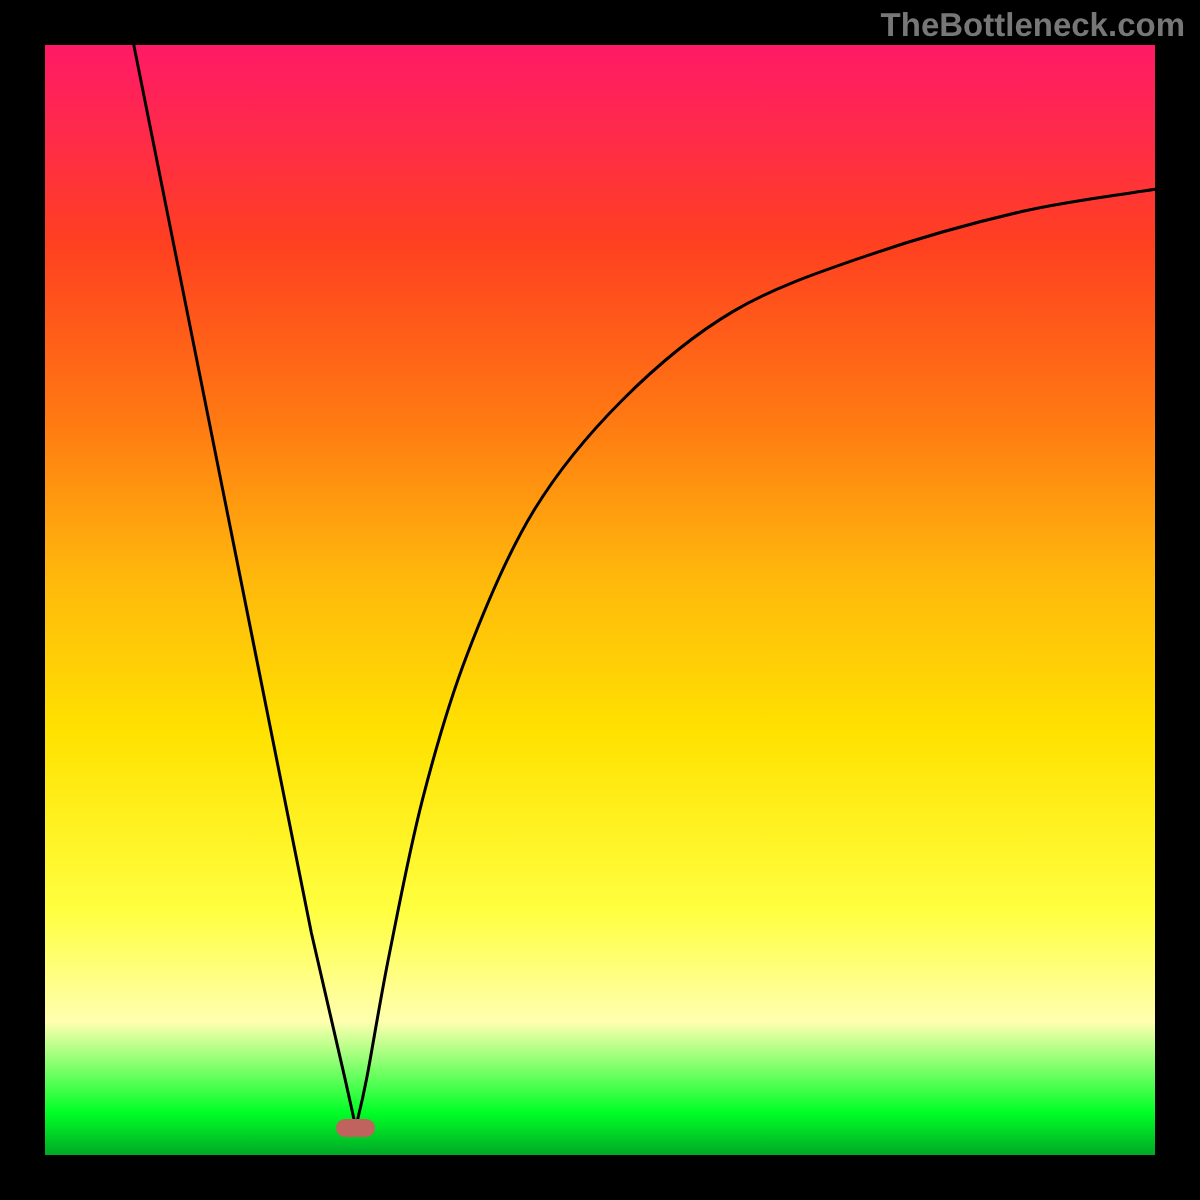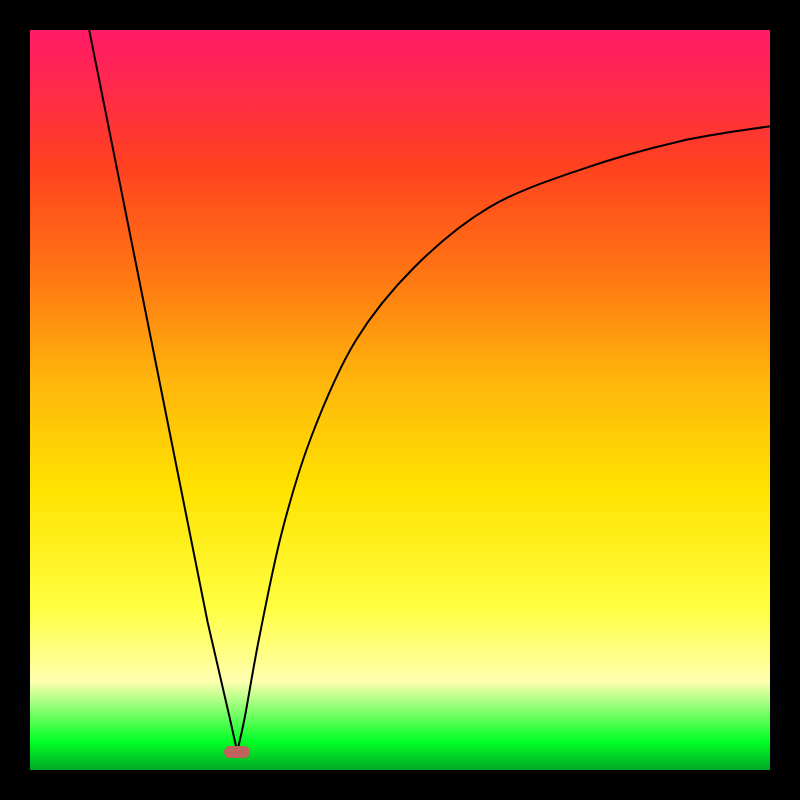--- a/index.html
+++ b/index.html
@@ -71,20 +71,21 @@
     background: #c0625e;
     transform: translate(-50%, -50%);
     z-index: 3;
   }
 </style>
 </head>
 <body>
 
 <div class="canvas">
 
+  <div class="watermark">TheBottleneck.com</div>
 
   <div class="plot-area">
     <div class="gradient-bg"></div>
 
     <svg class="curves" viewBox="0 0 740 740" preserveAspectRatio="none">
       <path d="M 59.2 0.0 L 88.8 148.0 L 118.4 296.0 L 148.0 444.0 L 177.6 592.0 L 199.8 688.2 L 207.2 721.5" fill="none" stroke="#000000" stroke-width="2"></path>
       <path d="M 207.2 721.5 C 208.4 716.0, 210.9 707.3, 214.6 688.2 C 218.3 669.1, 223.2 637.6, 229.4 606.8 C 235.6 576.0, 243.0 536.5, 251.6 503.2 C 260.2 469.9, 268.9 439.1, 281.2 407.0 C 293.5 374.9, 308.3 339.2, 325.6 310.8 C 342.9 282.4, 362.6 259.0, 384.8 236.8 C 407.0 214.6, 431.7 193.6, 458.8 177.6 C 485.9 161.6, 515.5 151.7, 547.6 140.6 C 579.7 129.5, 619.1 118.4, 651.2 111.0 C 683.3 103.6, 725.2 98.7, 740.0 96.2" fill="none" stroke="#000000" stroke-width="2"></path>
     </svg>
 
     <div class="marker" style="left: 207.2px; top: 721.5px; background: rgb(192, 98, 94);"></div>

